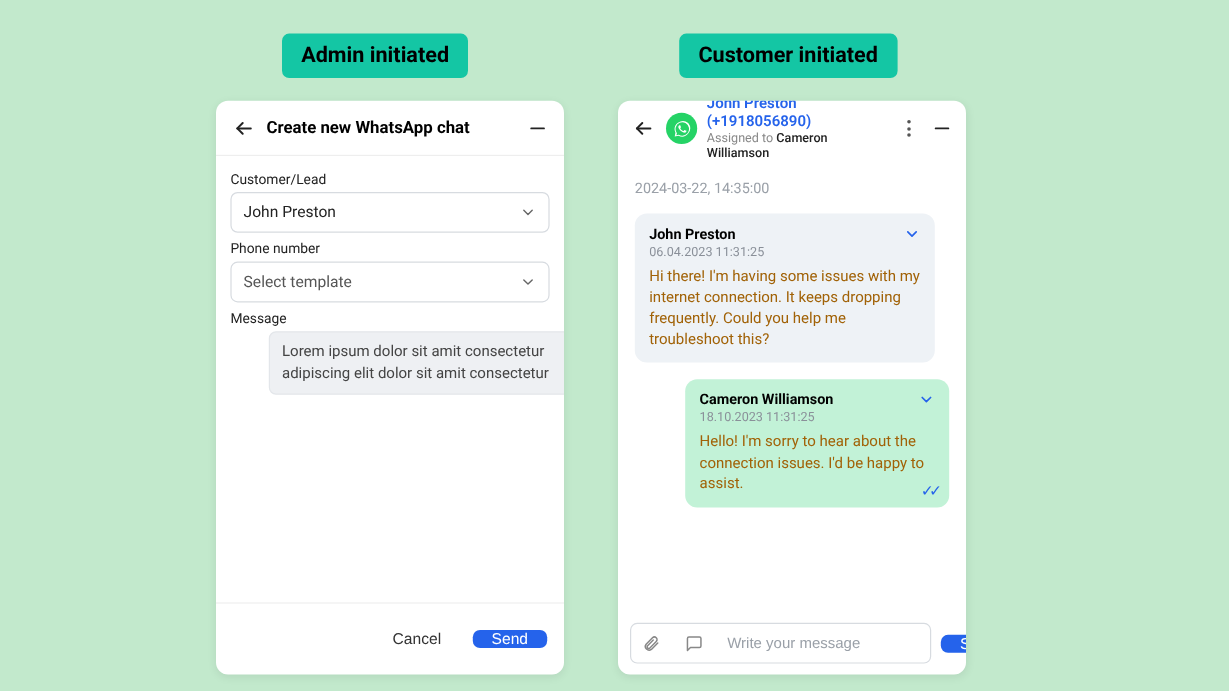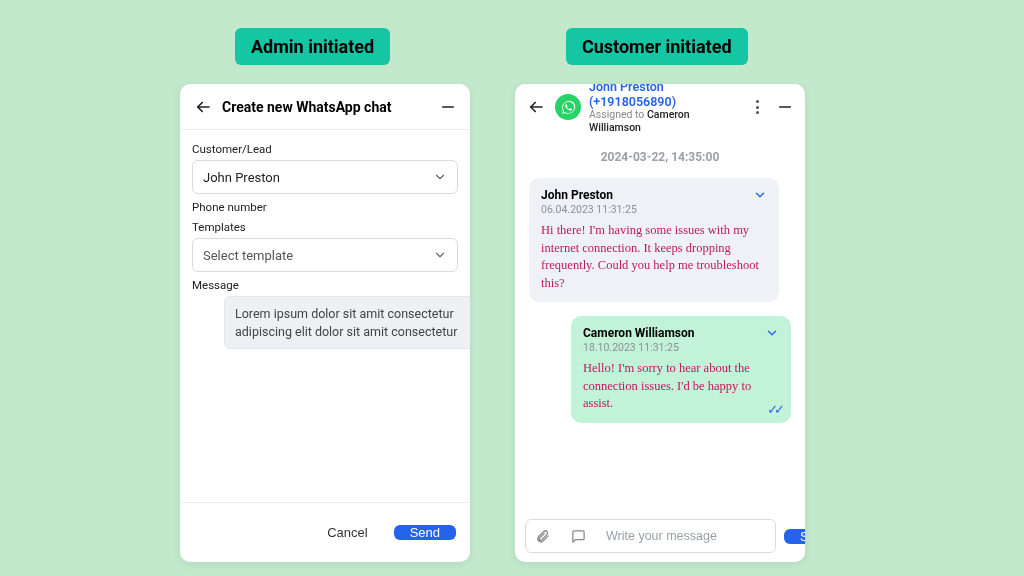--- a/index.html
+++ b/index.html
@@ -160,39 +160,39 @@
     width:20px; height:20px; display:flex; flex-direction:column; align-items:center; justify-content:center; gap:2.5px; cursor:pointer;
   }
   .kebab div{ width:3px; height:3px; background:#555; border-radius:50%;}
 
   .chat-body {
     flex:1;
     padding: 12px 14px;
     overflow:auto;
   }
   .date-sep {
-    text-align:center;
+    text-align:left;
     font-size:12px;
     color:#9aa0a8;
     margin: 8px 0 14px;
-    font-weight:700;
+    font-weight:400;
   }
   .bubble {
     border-radius:10px;
     padding: 10px 12px 10px 12px;
     font-size:12.5px;
     position:relative;
     margin-bottom:14px;
   }
   .bubble .top-row{
     display:flex; justify-content:space-between; align-items:flex-start; gap:8px;
   }
   .bubble .sender { font-weight:700; font-size:12px; }
   .bubble .ts { font-size:10.5px; color:#8a9099; margin-top:1px; margin-bottom:6px; }
-  .bubble .msg { line-height:1.4; color:#be185d;font-family:Liberation Serif, serif; }
+  .bubble .msg { line-height:1.4; color:#a16207; }
   .collapse-caret{ width:14px; height:14px;}
   .bubble.in {
     background:#eef2f6;
     margin-right: 12px;
   }
   .bubble.out {
     background:#c2f2d7;
     margin-left: 42px;
   }
   .ticks {
@@ -253,21 +253,20 @@
     <div class="field-label">Customer/Lead</div>
     <div class="select-box">
       <span>John Preston</span>
       <svg class="chev" viewBox="0 0 24 24" fill="none" stroke="#666" stroke-width="2" stroke-linecap="round" stroke-linejoin="round">
           <polyline points="6 9 12 15 18 9"></polyline>
         </svg>
     </div>
 
     <div class="field-label">Phone number</div>
 
-    <div class="field-label">Templates</div>
     <div class="select-box placeholder">
       <span>Select template</span>
       <svg class="chev" viewBox="0 0 24 24" fill="none" stroke="#666" stroke-width="2" stroke-linecap="round" stroke-linejoin="round">
           <polyline points="6 9 12 15 18 9"></polyline>
         </svg>
     </div>
 
     <div class="field-label">Message</div>
     <div class="textarea-box">Lorem ipsum dolor sit amit consectetur adipiscing elit dolor sit amit consectetur</div>
   </div>

